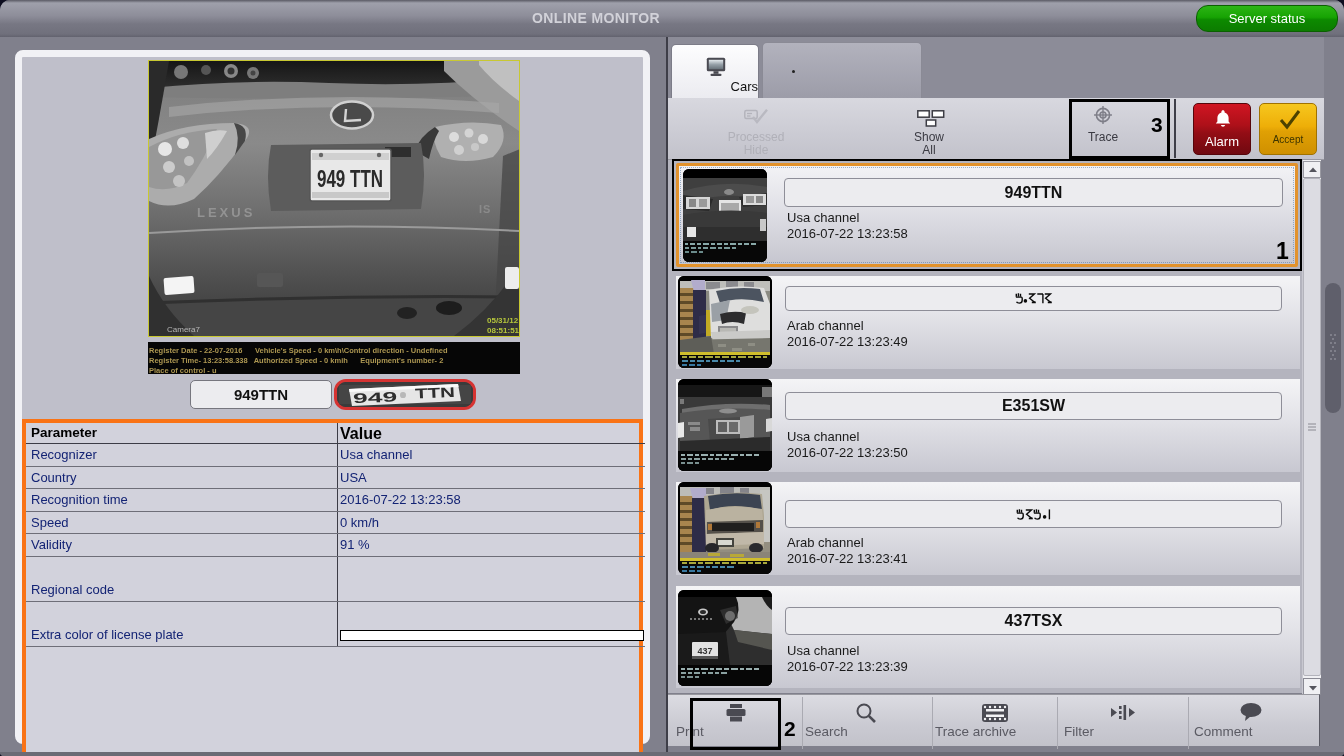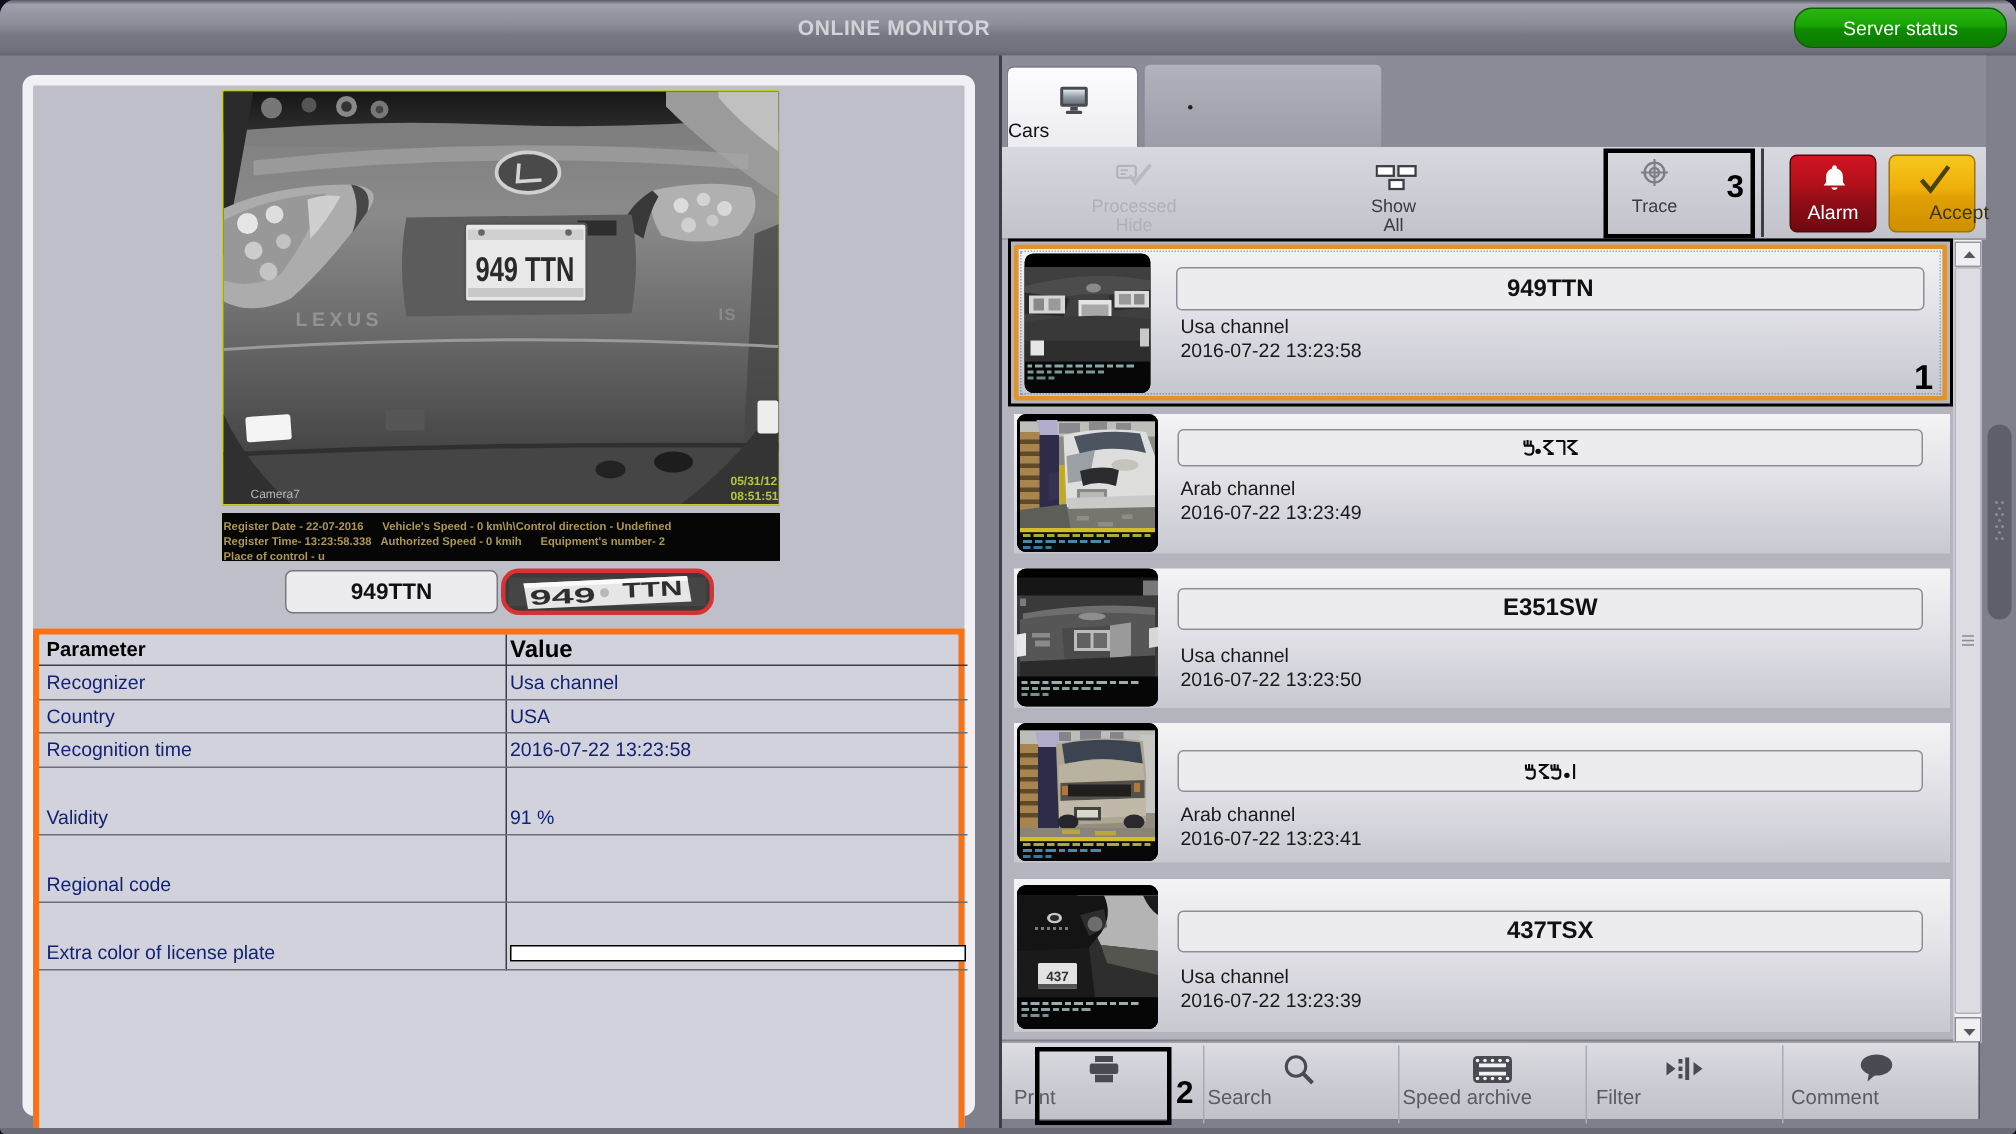--- a/index.html
+++ b/index.html
@@ -179,20 +179,24 @@
       <span class="tval">Usa channel</span>
     </div>
   <div class="trow" style="top:43.5px">
       <span class="tlbl">Country</span>
       <span class="tval">USA</span>
     </div>
   <div class="trow" style="top:66px">
       <span class="tlbl">Recognition time</span>
       <span class="tval">2016-07-22 13:23:58</span>
     </div>
+  <div class="trow" style="top:88.5px">
+      <span class="tlbl">Speed</span>
+      <span class="tval">0 km/h</span>
+    </div>
   <div class="trow" style="top:111px">
       <span class="tlbl">Validity</span>
       <span class="tval">91 %</span>
     </div>
   <div class="trow" style="top:156px">
       <span class="tlbl">Regional code</span>
     </div>
   <div class="trow" style="top:201px">
       <span class="tlbl">Extra color of license plate</span>
       <span class="cbar"></span>
@@ -211,21 +215,21 @@
     <defs>
         <linearGradient id="scr" x1="0" y1="0" x2="0" y2="1">
           <stop offset="0" stop-color="#e4eaee"></stop>
           <stop offset="0.5" stop-color="#96a0a8"></stop>
           <stop offset="1" stop-color="#68727a"></stop>
         </linearGradient>
       </defs>
     <rect x="7.5" y="14.2" width="5" height="2.6" fill="#4a4a52"></rect>
     <rect x="4.5" y="16.8" width="11" height="2.2" rx="1" fill="#4a4a52"></rect>
   </svg>
-  <div style="position:absolute;left:0;top:34px;width:100%;text-align:left;font-size:13px;color:#111">Cars</div>
+  <div style="position:absolute;left:0;top:34px;width:100%;text-align:right;font-size:13px;color:#111">Cars</div>
 </div>
 <div class="toolbar">
 
   <svg style="position:absolute;left:76px;top:11px" width="26" height="18" viewBox="0 0 26 18">
     <rect x="0.8" y="1.5" width="12.4" height="8" rx="1.5" fill="none" stroke="#b4b4bc" stroke-width="1.5"></rect>
     <line x1="3" y1="4.5" x2="8" y2="4.5" stroke="#b4b4bc" stroke-width="1.3"></line>
     <line x1="3" y1="7" x2="6.5" y2="7" stroke="#b4b4bc" stroke-width="1.3"></line>
     <path d="M9 8 L13 13 L23 0.8" fill="none" stroke="#b9b9c1" stroke-width="2.4"></path>
   </svg>
   <div class="tbtxt" style="position:absolute;left:43px;top:33px;width:90px;color:#b0b0b8">Processed<br>Hide</div>
@@ -252,21 +256,21 @@
   <svg style="position:absolute;left:20px;top:5px" width="18" height="20" viewBox="0 0 18 20">
     <path d="M9 1.2 C9.9 1.2 10.6 1.9 10.6 2.8 L10.6 3.4 C13 4.1 14.6 6.2 14.6 8.8 L14.6 12.5 L16.2 14.6 L1.8 14.6 L3.4 12.5 L3.4 8.8 C3.4 6.2 5 4.1 7.4 3.4 L7.4 2.8 C7.4 1.9 8.1 1.2 9 1.2 Z" fill="#fff"></path>
     <path d="M6.8 16 A2.3 2.3 0 0 0 11.2 16 Z" fill="#fff"></path>
   </svg>
   <div style="position:absolute;left:0;top:30px;width:100%;font-size:13px;color:#fff">Alarm</div>
 </div>
 <div class="accept">
   <svg style="position:absolute;left:18px;top:5px" width="24" height="22" viewBox="0 0 24 22">
     <path d="M3 11 L9 18 L21 2" fill="none" stroke="#4c4200" stroke-width="3"></path>
   </svg>
-  <div style="position:absolute;left:18px;top:30px;width:100%;font-size:13px;color:#3c3400">Accept</div>
+  <div style="position:absolute;left:0;top:30px;width:100%;font-size:10px;color:#3c3400">Accept</div>
 </div>
 <div class="list"></div>
 
 <div class="blackrect" style="left:672px;top:159px;width:630px;height:112px;border-width:2px"></div>
 <div style="position:absolute;left:676px;top:163px;width:622px;height:104px;border:3px solid #e2922c;border-radius:2px;background:linear-gradient(#f2f2f5 0,#e2e2e8 40%,#c6c6cf 100%)">
   <div style="position:absolute;left:1px;top:1px;right:1px;bottom:1px;border:1px dotted rgba(70,110,160,0.5)"></div>
 </div>
 <div class="thumb" id="t1" style="left:683px;top:169px;width:84px;height:93px">
 <svg width="84" height="93" viewBox="0 0 84 93">
   <rect width="84" height="93" fill="#000"></rect>
@@ -662,21 +666,21 @@
       <circle cx="14" cy="4" r="1.2" fill="#f2f2f4"></circle>
       <circle cx="19" cy="4" r="1.2" fill="#f2f2f4"></circle>
       <circle cx="24" cy="4" r="1.2" fill="#f2f2f4"></circle>
     <circle cx="4" cy="16" r="1.2" fill="#f2f2f4"></circle>
       <circle cx="9" cy="16" r="1.2" fill="#f2f2f4"></circle>
       <circle cx="14" cy="16" r="1.2" fill="#f2f2f4"></circle>
       <circle cx="19" cy="16" r="1.2" fill="#f2f2f4"></circle>
       <circle cx="24" cy="16" r="1.2" fill="#f2f2f4"></circle>
     <rect x="5" y="8.5" width="18" height="3" fill="#4a4a52"></rect>
   </svg>
-  <div class="blbl" style="left:267px">Speed archive</div>
+  <div class="blbl" style="left:267px">Trace archive</div>
 
   <svg style="position:absolute;left:442px;top:9px" width="30" height="17" viewBox="0 0 30 17">
     <path d="M1 4 L7 8.5 L1 13 Z" fill="#4a4a52"></path>
     <rect x="9" y="2" width="2.6" height="3" fill="#4a4a52"></rect>
       <rect x="9" y="7" width="2.6" height="3" fill="#4a4a52"></rect>
       <rect x="9" y="12" width="2.6" height="3" fill="#4a4a52"></rect>
     <rect x="13.5" y="1" width="2.6" height="15" fill="#4a4a52"></rect>
     <path d="M19 4 L25 8.5 L19 13 Z" fill="#4a4a52"></path>
   </svg>
   <div class="blbl" style="left:396px">Filter</div>

